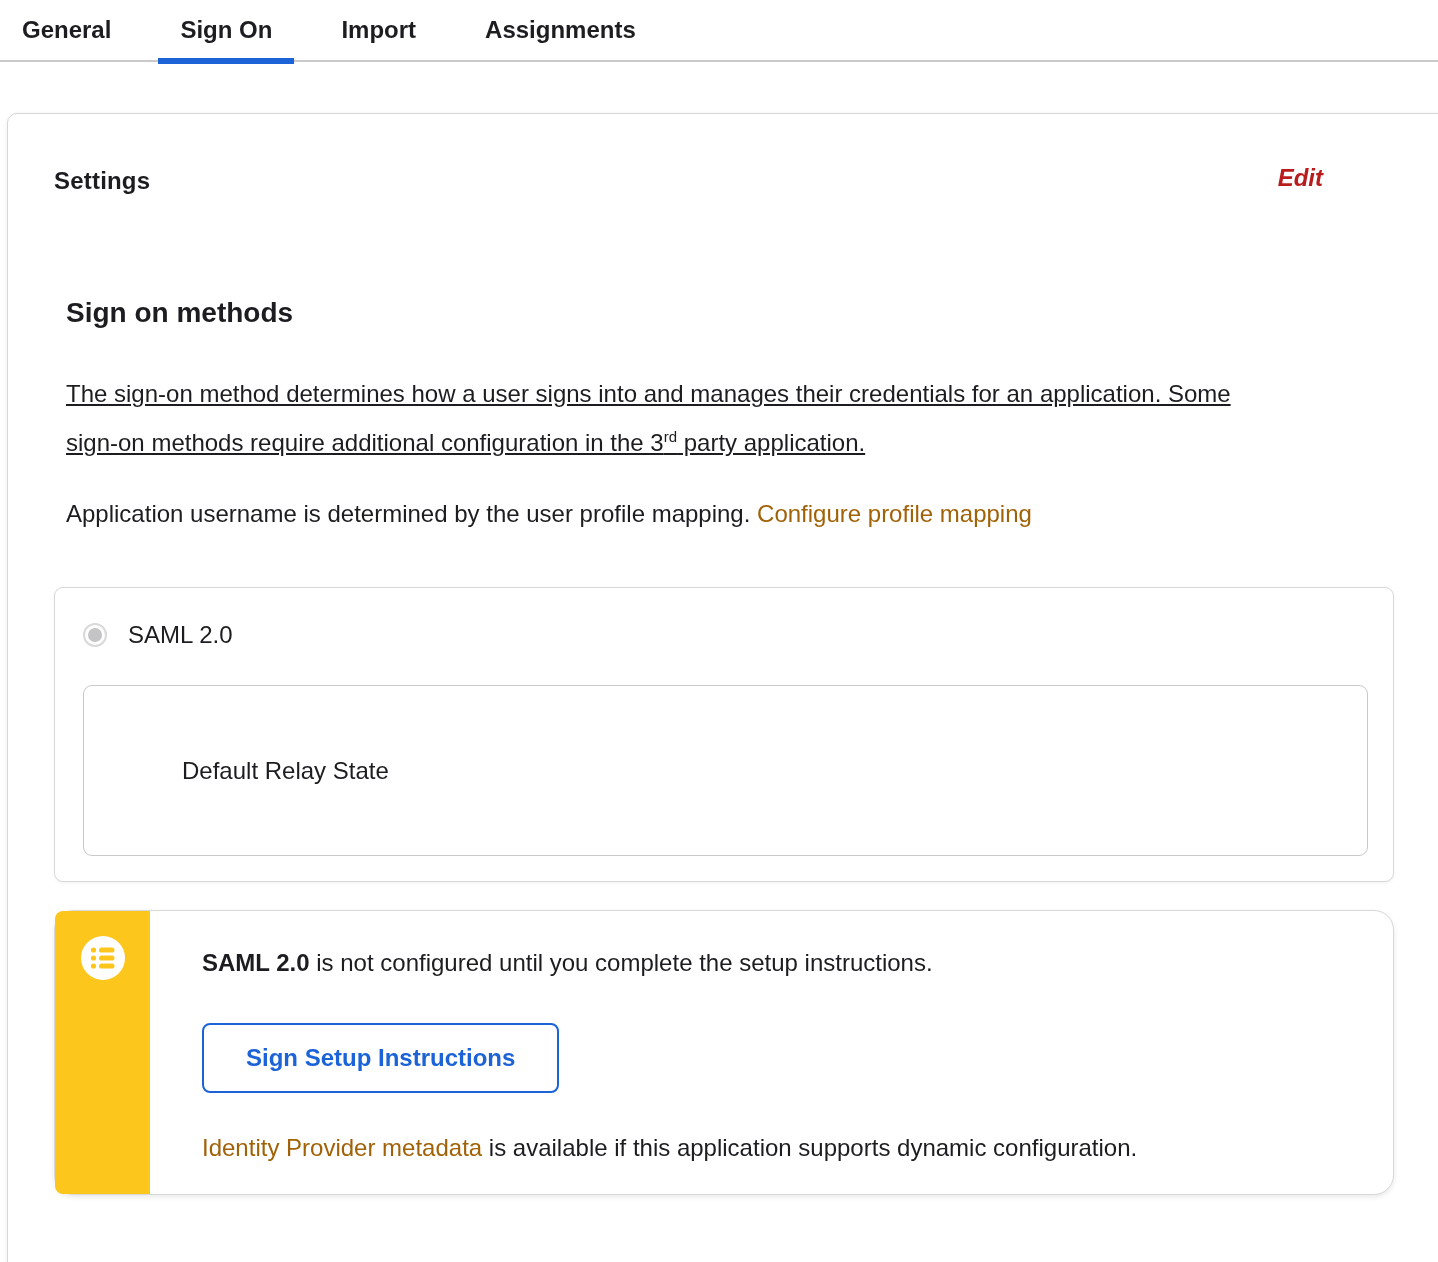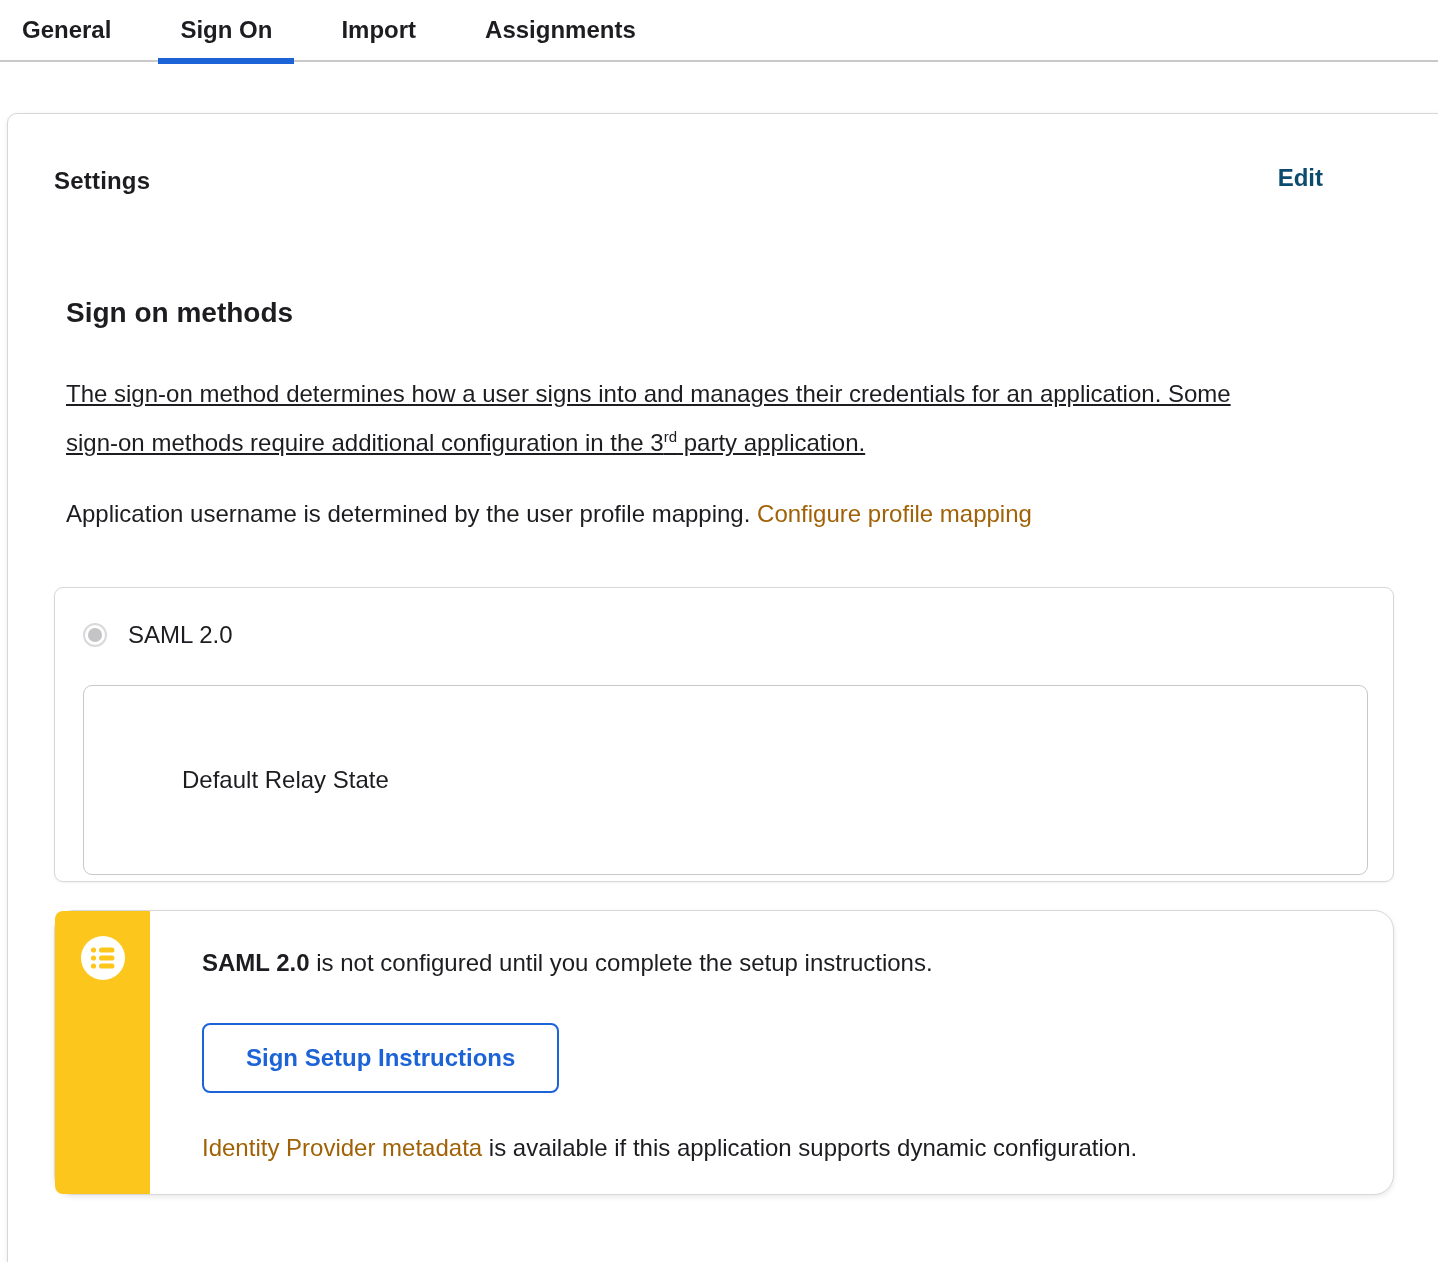--- a/index.html
+++ b/index.html
@@ -17,43 +17,43 @@
 
   
   .card { position:relative; margin-left:7px; margin-top:51px; width:1445px;
     height:1200px; background:#fff; border:1px solid #d7d7d8; border-radius:10px;
     box-shadow:0 1px 4px rgba(29,29,33,0.08); }
   .card-inner { width:1340px; padding-left:46px; padding-top:44px; }
 
   .card-header { display:flex; justify-content:space-between; align-items:flex-start;
     padding-right:25px; }
   .page-title { font-size:24px; font-weight:bold; letter-spacing:0.2px;margin-top:9px; }
-  .edit-link { font-size:24px; font-weight:bold; color:#0c4a6e; text-decoration:none;
-    cursor:pointer; margin-top:6px; }
+  .edit-link { font-size:24px; font-weight:bold; color:#b91c1c; text-decoration:none;
+    cursor:pointer; margin-top:6px;font-style:italic; }
 
   .section { padding-left:12px; }
   .section-heading { margin-top:102px; font-size:28px; font-weight:bold; }
 
   .para { margin-top:40px; font-size:24px; line-height:49px; width:1185px;text-decoration:underline; }
   .para sup { font-size:15px; vertical-align:super; line-height:0; }
   .para2 { margin-top:22px; font-size:24px; line-height:49px; }
   .inline-link { color:#a16207; text-decoration:none; cursor:pointer; }
 
   
   .saml-box { margin-top:49px; margin-left:-12px; width:1340px; height:295px;
     border:1px solid #d8d8d8; border-radius:9px; background:#fff;
     box-shadow:0 1px 3px rgba(29,29,33,0.06); padding:33px 27px 0 28px; }
   .radio-row { display:flex; align-items:center; }
   .radio-outer { width:24px; height:24px; border-radius:50%; background:#fff;
     border:2px solid #d9d9db; display:flex; align-items:center; justify-content:center;
     cursor:pointer; flex:0 0 auto; }
   .radio-inner { width:14px; height:14px; border-radius:50%; background:#c4c4c7; }
   .radio-label { margin-left:21px; font-size:24px; }
 
-  .relay-box { margin-top:36px; width:1285px; height:190px; border:1px solid #c9c9cb;
+  .relay-box { margin-top:36px; width:1285px; height:171px; border:1px solid #c9c9cb;
     border-radius:9px; background:#fff; display:flex; align-items:center; }
   .relay-label { margin-left:98px; font-size:24px; }
 
   
   .callout { position:relative; margin-top:28px; margin-left:-12px; width:1340px;
     height:285px; background:#fff; border:1px solid #d8d8d8; border-radius:20px;
     box-shadow:0 2px 5px rgba(29,29,33,0.10); }
   .callout-stripe { position:absolute; left:0; top:0; bottom:0; width:95px;
     background:#fdc61c; border-radius:8px 0 0 8px; }
   .callout-icon { position:absolute; left:26px; top:25px; }

